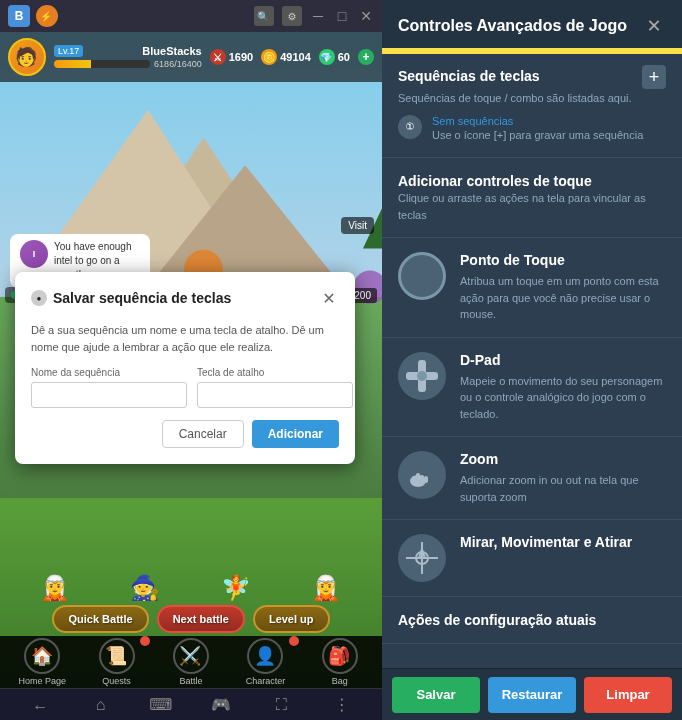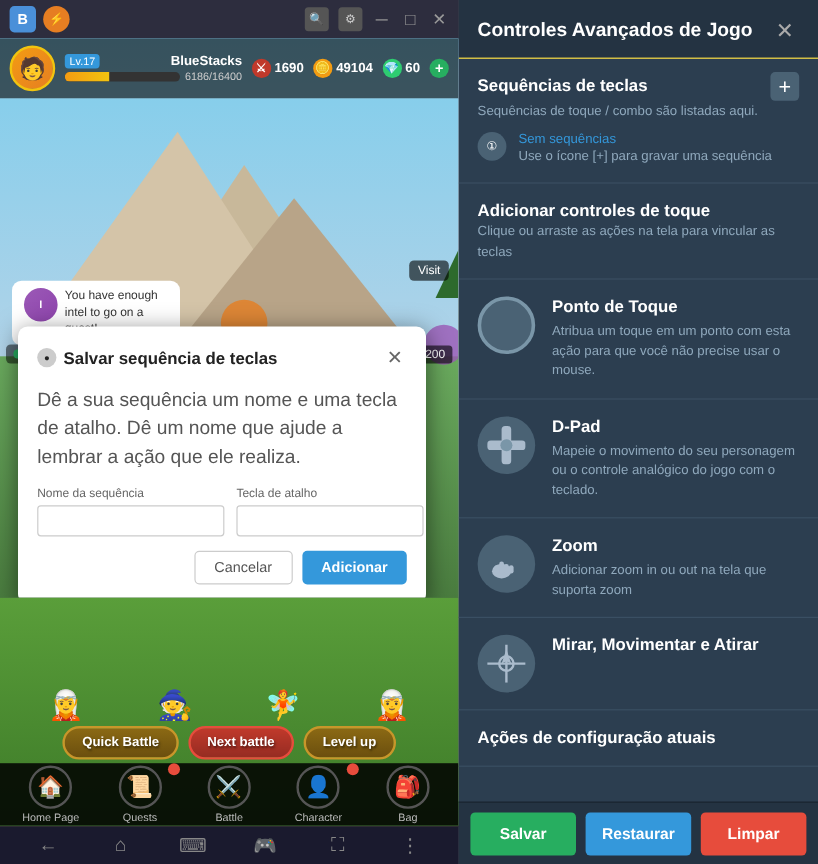--- a/index.html
+++ b/index.html
@@ -389,21 +389,21 @@
       cursor: pointer;
       color: #666;
       font-size: 16px;
       width: 20px;
       height: 20px;
       display: flex;
       align-items: center;
       justify-content: center;
     }
     .dialog-desc {
-      font-size: 16px;
+      font-size: 11px;
       color: #555;
       line-height: 1.5;
       margin-bottom: 12px;
       margin-top: 14px;
     }
     .dialog-fields {
       display: flex;
       gap: 10px;
       margin-bottom: 12px;
     }
@@ -579,21 +579,21 @@
       height: 720px;
       background: #2c3e50;
       display: flex;
       flex-direction: column;
     }
 
     
     .right-header {
       background: #243342;
       padding: 14px 16px 10px;
-      border-bottom: 1px solid #fde047;
+      border-bottom: 6px solid #fde047;
       display: flex;
       align-items: center;
       justify-content: space-between;
     }
     .right-title {
       color: white;
       font-size: 16px;
       font-weight: bold;
     }
     .header-close {

